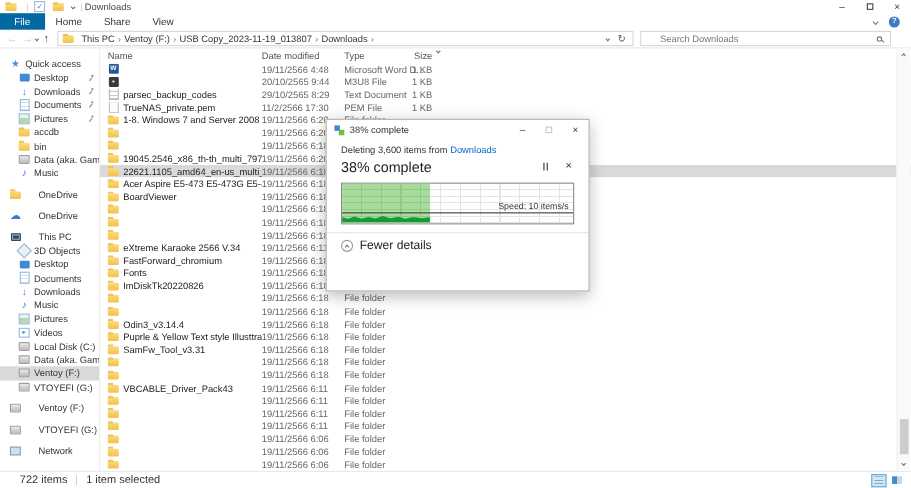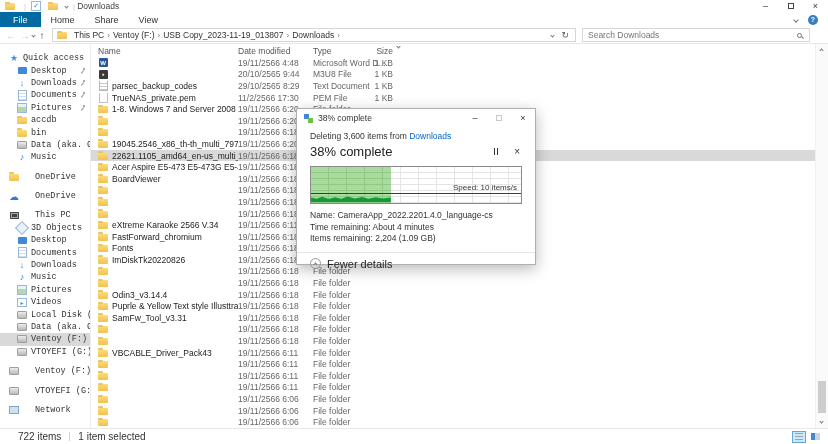--- a/index.html
+++ b/index.html
@@ -29,36 +29,36 @@
   
   .toolbar { height:17px; display:flex; align-items:center; padding:0 4px; border-bottom:1px solid #e8e8e8; }
   .navbtn { width:14px; text-align:center; font-size:10px; line-height:15px; }
   .nav-dis { color:#c0c0c0; }
   .nav-en { color:#444; }
   .addr { width:524px; height:14px; border:1px solid #d6d6d6; display:flex; align-items:center; font-size:8.5px; padding:0 4px; gap:3px; margin-left:3px; color:#333; }
   .crumbs { display:flex; align-items:center; gap:3px; }
   .crumb-sep { color:#777; font-size:8px; }
   .addr-right { margin-left:auto; display:flex; align-items:center; gap:7px; padding-right:2px; color:#555; }
   .refresh { font-size:9px; color:#555; }
-  .search { width:228px; height:14px; border:1px solid #d6d6d6; margin-left:6px; display:flex; align-items:center; }
+  .search { width:228px; height:14px; border:1px solid #d6d6d6; margin-left:6px; display:flex; align-items:center;padding-left:12px; }
   .search input { border:0; outline:0; flex:1; font-size:8.5px; padding:0 5px; font-family:inherit; color:#444; background:transparent; }
   .search input::placeholder { color:#777; }
   .mag { width:5px; height:5px; border:1px solid #777; border-radius:50%; position:relative; margin-right:7px; flex:none; }
   .mag::after { content:""; position:absolute; width:3px; height:1px; background:#777; transform:rotate(45deg); right:-2.5px; bottom:-1px; }
 
   
   .main { display:flex; height:384px; }
 
   
   .sidebar { width:90px; flex:none; padding-top:8px; overflow:hidden; }
   .srow { height:12.4px; display:flex; align-items:center; font-size:8.5px; color:#333; padding-left:9px; white-space:nowrap; }
   .srow.lvl1 { padding-left:17px; }
   .srow.gap { margin-top:7px;gap:12px; }
   .srow.selected { background:#d9d9d9; }
-  .slabel { overflow:hidden;font-family:Liberation Mono, monospace; }
+  .slabel { overflow:hidden; }
   .si { width:10px; height:10px; flex:none; margin-right:4px; position:relative; display:flex; align-items:center; justify-content:center; }
   .pin { display:none; margin-left:auto; margin-right:3px; width:6px; height:6px; position:relative; flex:none; }
   .pinned .pin { display:block; }
   .pin::before { content:""; position:absolute; left:2px; top:0; width:2px; height:2px; background:#8a8a8a; border-radius:50%; }
   .pin::after { content:""; position:absolute; left:1px; top:2px; width:1px; height:4px; background:#8a8a8a; transform:rotate(40deg); }
 
   
   .i-star::after { content:"★"; color:#4a8fdb; font-size:9px; }
   .i-desktop { } .i-desktop::before { content:""; width:9px; height:7px; background:#3f8ad6; border-radius:1px; }
   .i-download::after { content:"↓"; color:#2f7cd6; font-weight:bold; font-size:9px; }
@@ -754,25 +754,20 @@
           <i></i>
         </span>
       <span class="cancel">×</span>
     </div>
     <div class="chart">
       <div class="chart-fill bind-progress" style="width: 38%;"></div>
       <div class="chart-baseline"></div>
       <div class="chart-speed bind-progress" style="width: 38%;"></div>
       <span class="chart-speedlabel">Speed: 10 items/s</span>
     </div>
-    <div class="dlg-info">
-      <div>Name: CameraApp_2022.2201.4.0_language-cs</div>
-      <div>Time remaining: About 4 minutes</div>
-      <div>Items remaining: 2,204 (1.09 GB)</div>
-    </div>
     <hr class="dlg-hr">
     <div class="fewer">
       <span class="circle">
           <span class="chev up sm"></span>
         </span>
       <span>Fewer details</span>
     </div>
   </div>
 </div>
 

